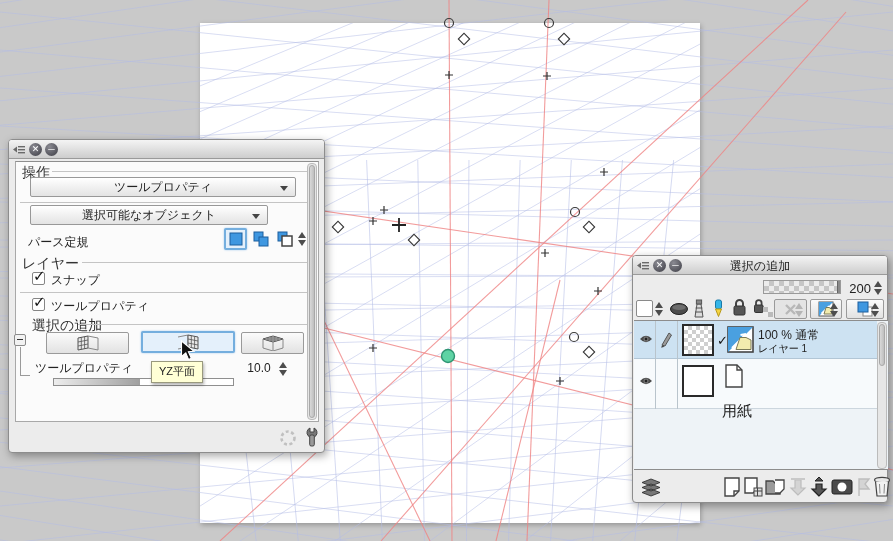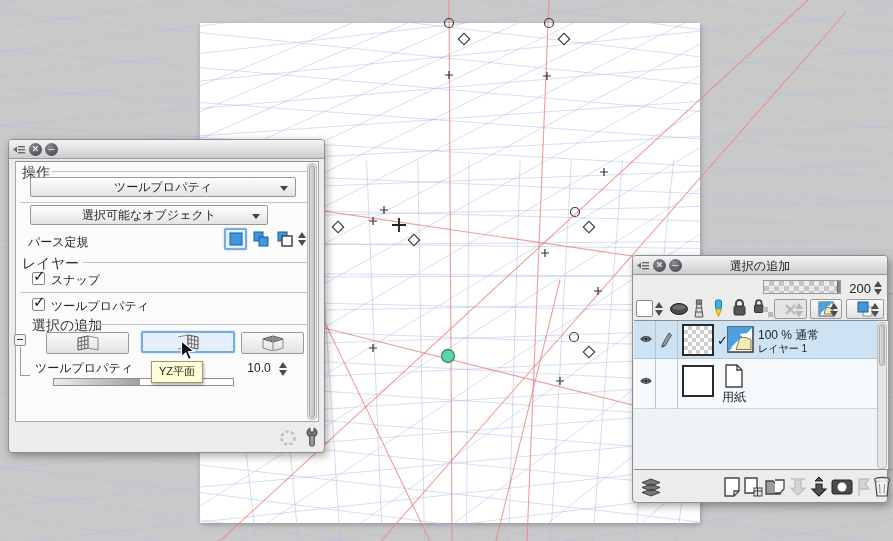--- a/index.html
+++ b/index.html
@@ -488,21 +488,21 @@
       <div style="position:absolute;left:0;top:38px;width:243px;height:50px;background:#f7fafc;border-bottom:1px solid #ccd6de;">
         <svg style="position:absolute;left:5px;top:17px;" width="14" height="10">
           <path d="M1 5 Q7 -1.5 13 5 Q7 11.5 1 5 Z" fill="#4a4a4a"></path>
             <circle cx="7" cy="5" r="2" fill="#222" stroke="#888"></circle>
         </svg>
         <div style="position:absolute;left:48px;top:6px;width:32px;height:32px;background:#fff;border:2px solid #2a2a2a;"></div>
         <svg style="position:absolute;left:90px;top:5px;" width="20" height="24">
           <path d="M2 1 H13 L18 6 V23 H2 Z" fill="#fff" stroke="#444" stroke-width="1.4"></path>
           <path d="M13 1 V6 H18" fill="none" stroke="#444" stroke-width="1.4"></path>
         </svg>
-        <div class="lbl" style="left:88px;top:30px;font-size:12px;">用紙</div>
+        <div class="lbl" style="left:88px;top:43px;font-size:15px;">用紙</div>
       </div>
 
       <div style="position:absolute;left:21px;top:0;width:1px;height:88px;background:#b9c4cc;"></div>
       <div style="position:absolute;left:43px;top:0;width:1px;height:88px;background:#b9c4cc;"></div>
 
       <div class="scroll" style="right:1px;top:1px;width:10px;height:147px;">
         <div class="thumbv" style="top:1px;height:42px;"></div>
       </div>
     </div>
 

